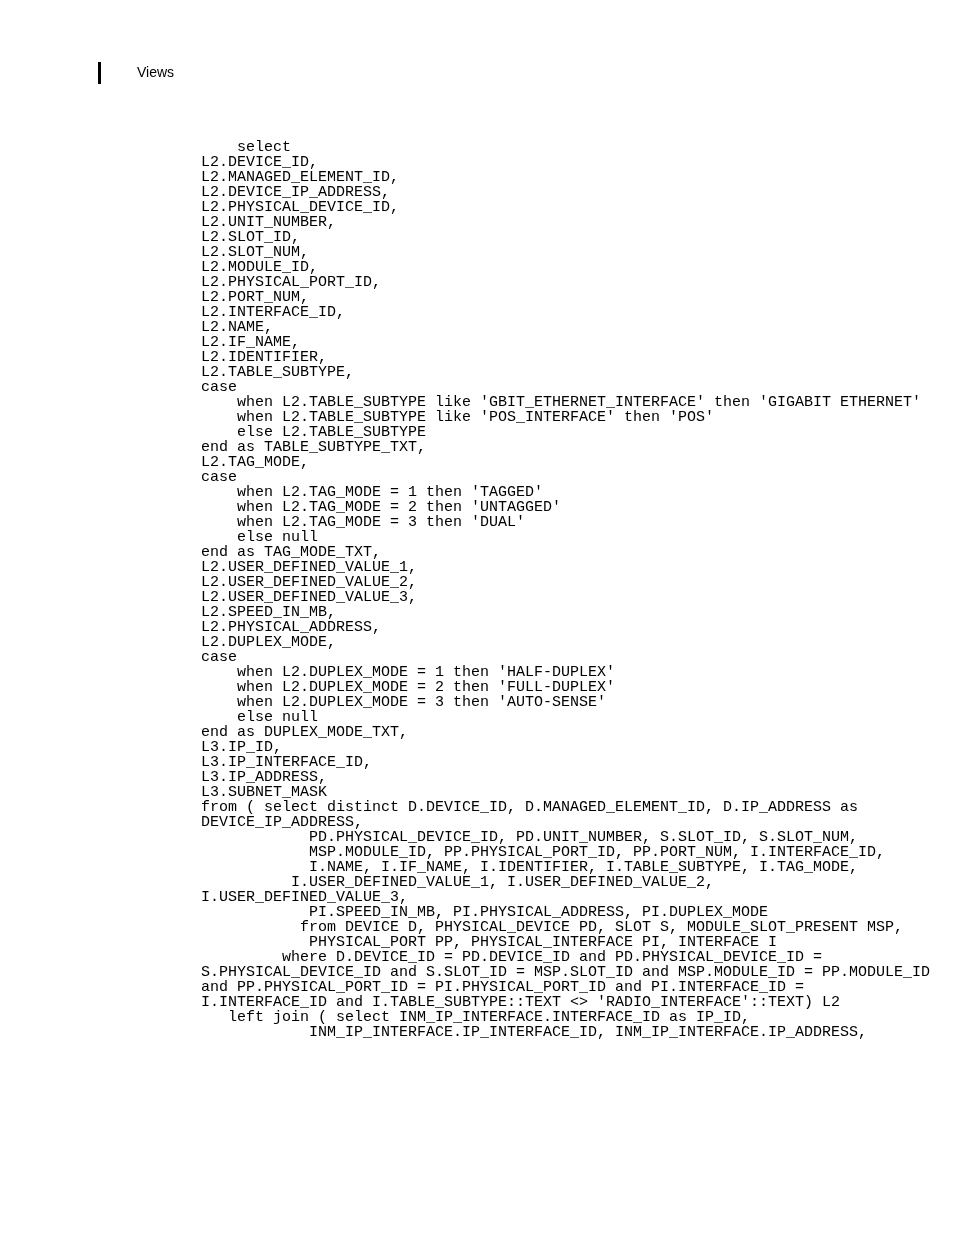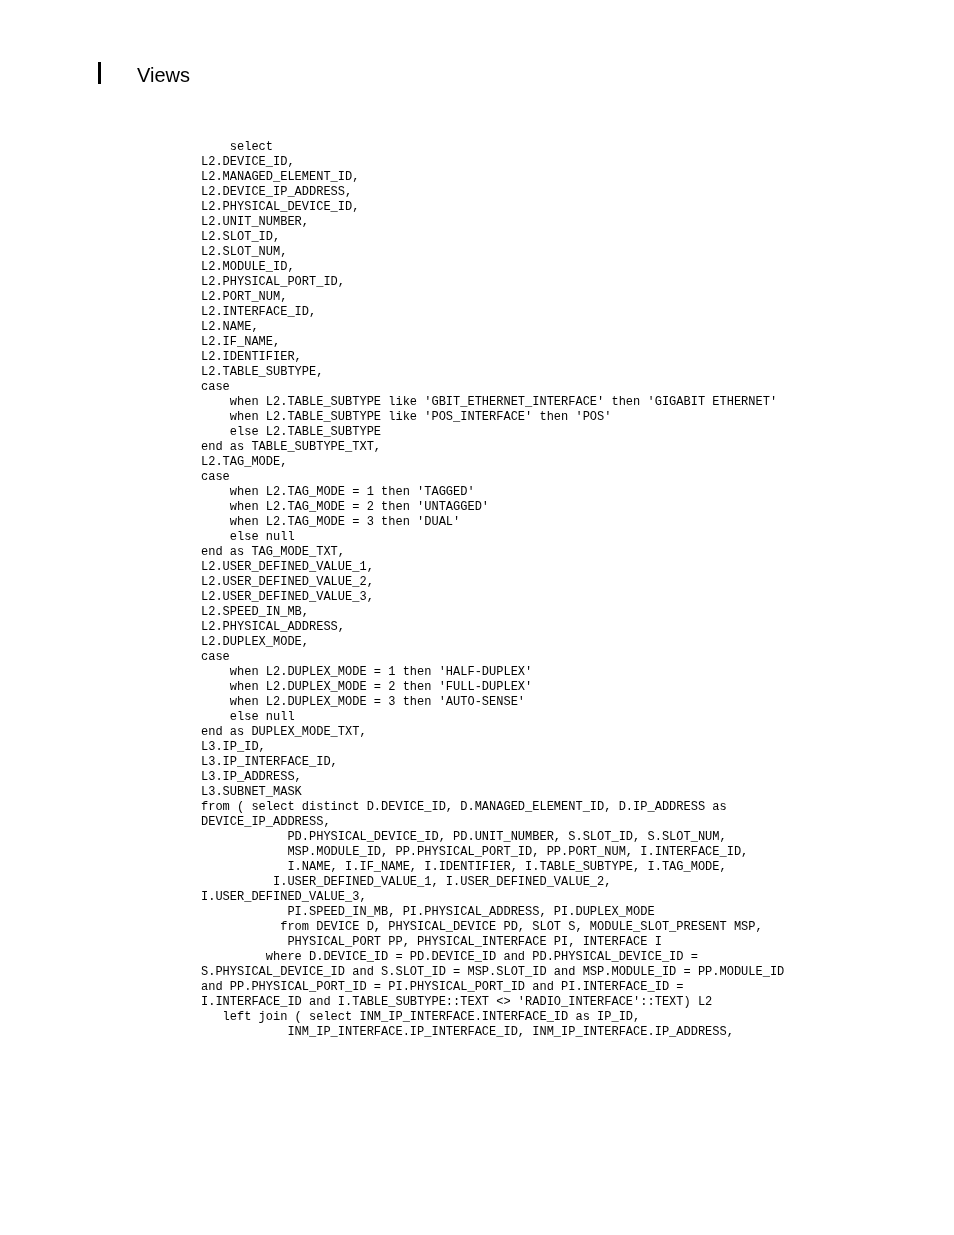--- a/index.html
+++ b/index.html
@@ -20,30 +20,30 @@
     left: 98px;
     top: 62px;
     width: 3px;
     height: 22px;
     background: #000;
   }
   .header-title {
     position: absolute;
     left: 137px;
     top: 64px;
-    font-size: 20px;
+    font-size: 14px;
     color: #000;
   }
   .code-block {
     position: absolute;
     left: 201px;
     top: 140px;
     right: 10px;
     font-family: "Courier New", Courier, monospace;
-    font-size: 12px;
+    font-size: 15px;
     line-height: 15px;
     white-space: pre;
     color: #000;
   }
 </style>
 </head>
 <body>
 <div class="page">
 
   <div class="change-bar"></div>

